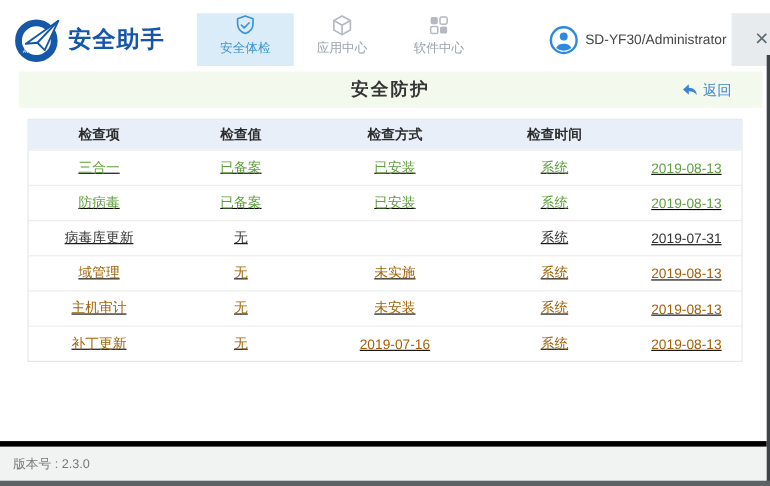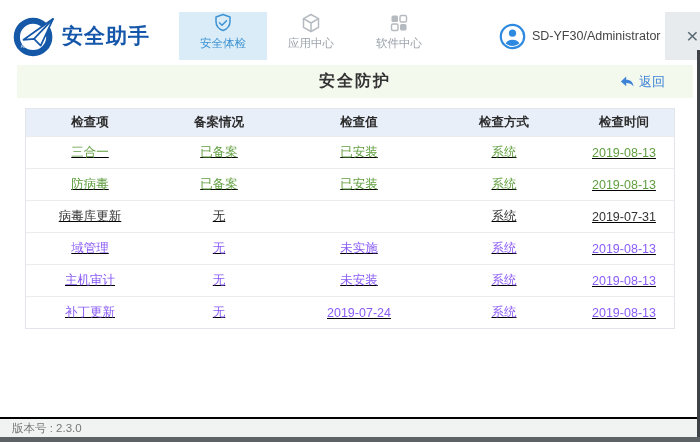--- a/index.html
+++ b/index.html
@@ -29,24 +29,24 @@
     color:#3e83d6;font-size:13px;cursor:pointer;}
   
   .check-table{position:absolute;left:25px;top:108px;width:650px;border:1px solid #e2e6ec;box-sizing:border-box;background:#fff;}
   .thead,.trow{display:grid;grid-template-columns:128px 130px 150px 140px 100px;}
   .thead{background:#e9eff8;height:27px;}
   .thead>div{display:flex;align-items:center;justify-content:center;font-size:12.5px;font-weight:bold;color:#2c2c2c;}
   .trow{height:31px;border-top:1px solid #ececec;text-decoration:underline;}
   .trow>div{display:flex;align-items:center;justify-content:center;font-size:12.5px;}
   .status-ok>div{color:#5f9e3e;}
   .status-neutral>div{color:#333333;}
-  .status-bad>div{color:#8b5cf6;}
+  .status-bad>div{color:#a16207;}
   
-  .app-footer{position:absolute;left:0;bottom:5px;width:697px;height:20px;background:#f1f2f2;
-    border-top:2px solid #000000;display:flex;align-items:center;padding-left:12px;box-sizing:border-box;
+  .app-footer{position:absolute;left:0;bottom:5px;width:697px;height:36px;background:#f1f2f2;
+    border-top:5px solid #000000;display:flex;align-items:center;padding-left:12px;box-sizing:border-box;
     font-size:11.5px;color:#777;}
   .edge-right{position:absolute;right:0;top:50px;width:3px;height:392px;background:#3d4346;}
   .edge-bottom{position:absolute;left:0;bottom:0;width:700px;height:5px;background:#5d6365;}
   svg{display:block;}
 </style>
 </head>
 <body>
 
 <div class="app-header">
   <div class="logo-wrap">
@@ -117,21 +117,20 @@
         <path d="M6.2 1.6 v3.2 c4.6 0 6.9 2.7 7.3 6.6 c-1.9 -2.6 -4.2 -3.4 -7.3 -3.4 v3.2 L0.9 6.4 Z" fill="#3e83d6"></path>
       </svg>
     </span>
     <span>返回</span>
   </a>
 </div>
 
 <div class="check-table">
   <div class="thead">
     <div>检查项</div>
-    <div>备案情况</div>
     <div>检查值</div>
     <div>检查方式</div>
     <div>检查时间</div>
   </div>
 
   <div class="trow status-ok">
     <div>三合一</div>
     <div>已备案</div>
     <div>已安装</div>
     <div>系统</div>
@@ -161,21 +160,21 @@
   <div class="trow status-bad">
     <div>主机审计</div>
     <div>无</div>
     <div>未安装</div>
     <div>系统</div>
     <div>2019-08-13</div>
   </div>
   <div class="trow status-bad">
     <div>补丁更新</div>
     <div>无</div>
-    <div>2019-07-24</div>
+    <div>2019-07-16</div>
     <div>系统</div>
     <div>2019-08-13</div>
   </div>
 </div>
 
 <div class="app-footer">
   <span>版本号 : 2.3.0</span>
 </div>
 <div class="edge-right"></div>
 <div class="edge-bottom"></div>

